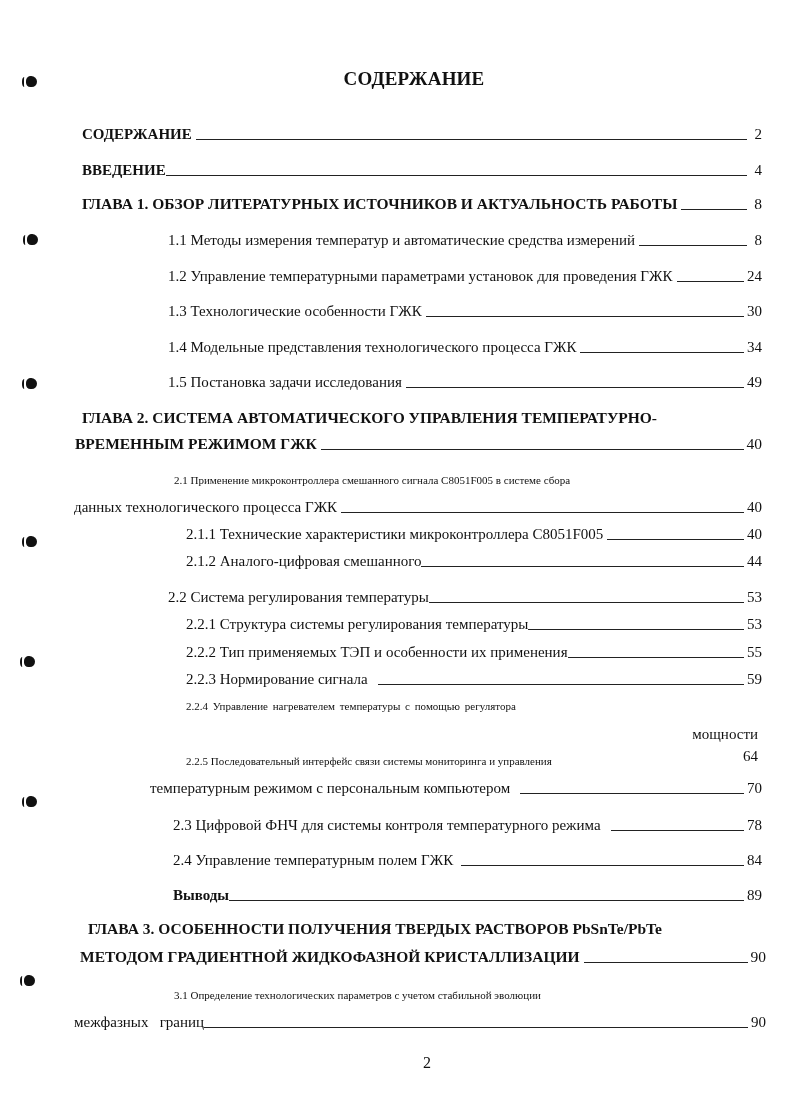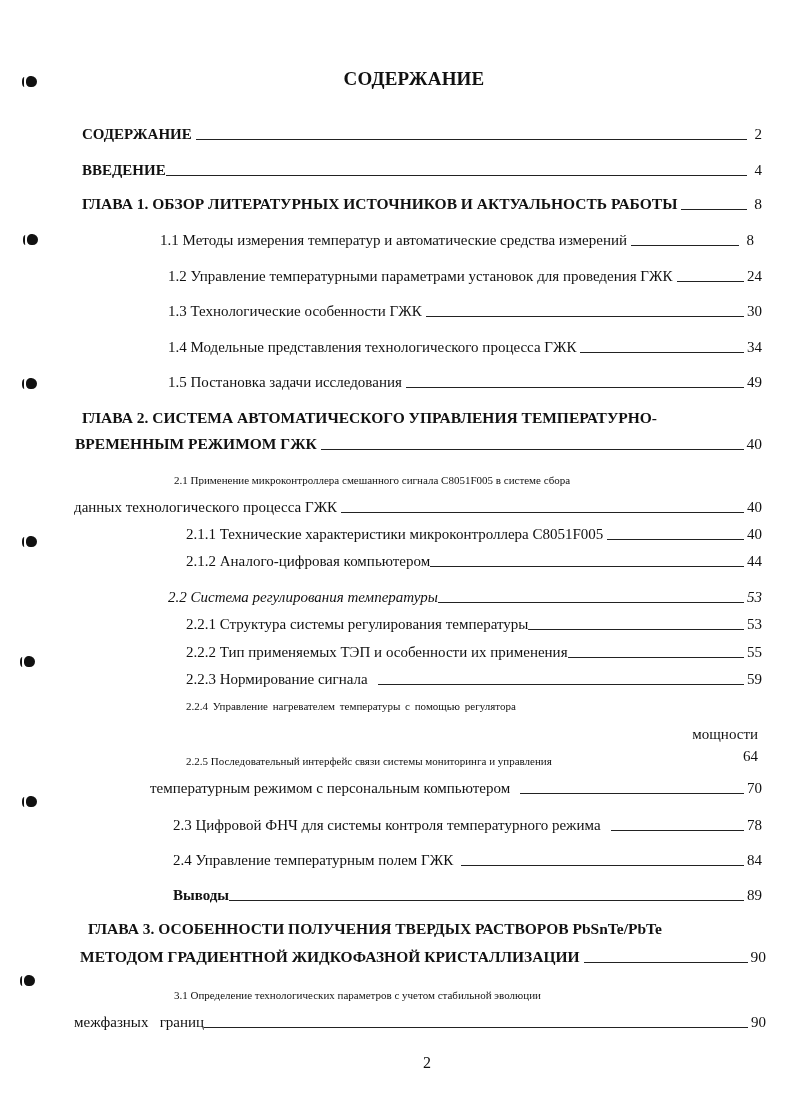--- a/index.html
+++ b/index.html
@@ -43,21 +43,21 @@
   <span class="leader" style="margin-left:0"></span>
   <span class="page" style="font-weight:normal">4</span>
 </div>
 
 <div class="row bold" style="top:195px; left:82px; width:680px; font-size:15.5px;">
   <span class="label">ГЛАВА 1.  ОБЗОР ЛИТЕРАТУРНЫХ ИСТОЧНИКОВ И АКТУАЛЬНОСТЬ РАБОТЫ</span>
   <span class="leader"></span>
   <span class="page" style="font-weight:normal">8</span>
 </div>
 
-<div class="row" style="top:231px; left:160px; width:594px;">
+<div class="row" style="top:231px; left:168px; width:594px;">
   <span class="label">1.1  Методы измерения температур и автоматические средства измерений</span>
   <span class="leader"></span>
   <span class="page">8</span>
 </div>
 
 <div class="row" style="top:267px; left:168px; width:594px;">
   <span class="label">1.2  Управление температурными параметрами установок для проведения ГЖК</span>
   <span class="leader"></span>
   <span class="page">24</span>
 </div>
@@ -94,26 +94,26 @@
   <span class="page">40</span>
 </div>
 
 <div class="row" style="top:525px; left:186px; width:576px;">
   <span class="label">2.1.1  Технические характеристики микроконтроллера C8051F005</span>
   <span class="leader"></span>
   <span class="page">40</span>
 </div>
 
 <div class="row" style="top:552px; left:186px; width:576px;">
-  <span class="label">2.1.2  Аналого-цифровая компьютером</span>
+  <span class="label">2.1.2  Аналого-цифровая смешанного</span>
   <span class="leader" style="margin-left:0"></span>
   <span class="page">44</span>
 </div>
 
-<div class="row" style="top:588px; left:168px; width:594px;font-style:italic;">
+<div class="row" style="top:588px; left:168px; width:594px;">
   <span class="label">2.2  Система регулирования температуры</span>
   <span class="leader" style="margin-left:0"></span>
   <span class="page">53</span>
 </div>
 
 <div class="row" style="top:615px; left:186px; width:576px;">
   <span class="label">2.2.1  Структура системы регулирования температуры</span>
   <span class="leader" style="margin-left:0"></span>
   <span class="page">53</span>
 </div>

